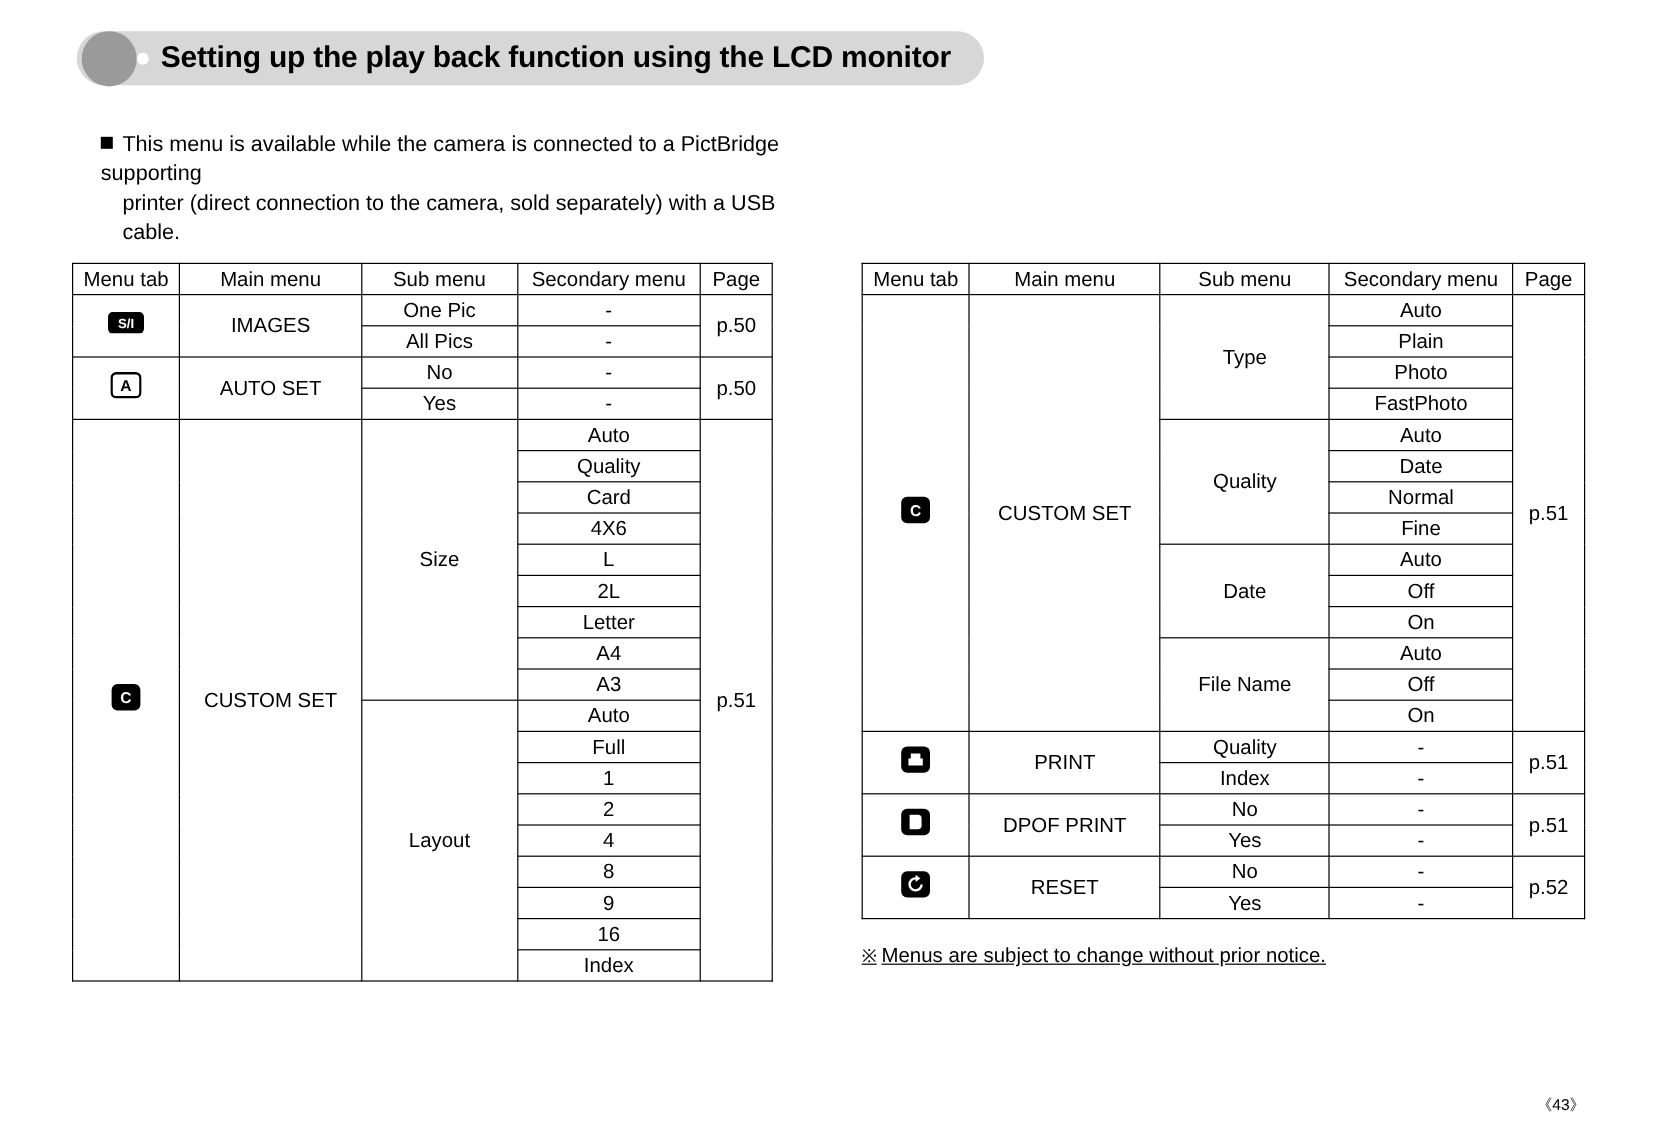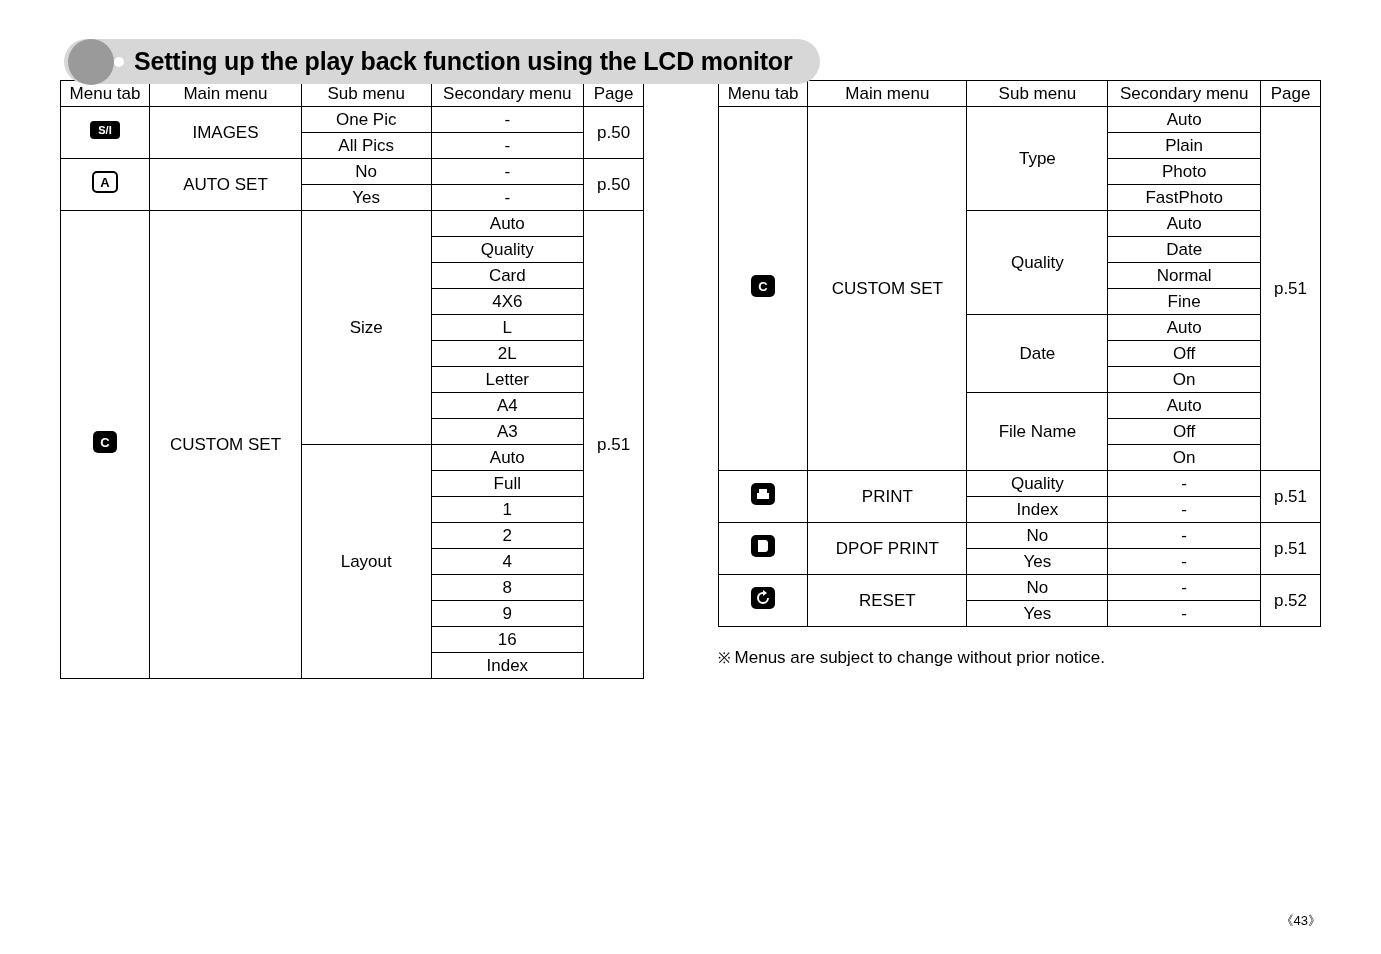--- a/index.html
+++ b/index.html
@@ -22,21 +22,20 @@
     position: relative;
     height: 54px;
     margin-left: 4px;
   }
   .title-pill {
     display: inline-block;
     background: #d7d7d7;
     border-radius: 30px;
     padding: 8px 28px 8px 70px;
     position: relative;
-    margin-top: 13px;
   }
   .title-circle {
     position: absolute;
     left: 4px;
     top: 50%;
     transform: translateY(-50%);
     width: 46px;
     height: 46px;
     border-radius: 50%;
     background: #9a9a9a;
@@ -112,20 +111,21 @@
 
   .icon-box {
     display: inline-flex;
     align-items: center;
     justify-content: flex-end;
   }
   .footnote {
     margin-top: 20px;
     font-size: 17px;
     margin-left: 0;
+    text-decoration: underline;
   }
   .footnote .asterisk {
     font-size: 15px;
     margin-right: 4px;
   }
   .pagenum {
     position: absolute;
     right: 60px;
     bottom: 24px;
     font-size: 13px;
@@ -137,20 +137,24 @@
 <div class="page">
 
   <div class="title-wrap">
     <div class="title-pill">
       <div class="title-circle"></div>
       <div class="title-dot"></div>
       <span class="title-text">Setting up the play back function using the LCD monitor</span>
     </div>
   </div>
 
+  <div class="intro">
+    <span class="bullet"></span><span>This menu is available while the camera is connected to a PictBridge supporting</span><br>
+    <span style="margin-left:18px;display:inline-block;">printer (direct connection to the camera, sold separately) with a USB cable.</span>
+  </div>
 
   <div class="tables-row">
 
     <table class="data left-table">
       <colgroup>
           <col class="c1">
           <col class="c2">
           <col class="c3">
           <col class="c4">
           <col class="c5">

